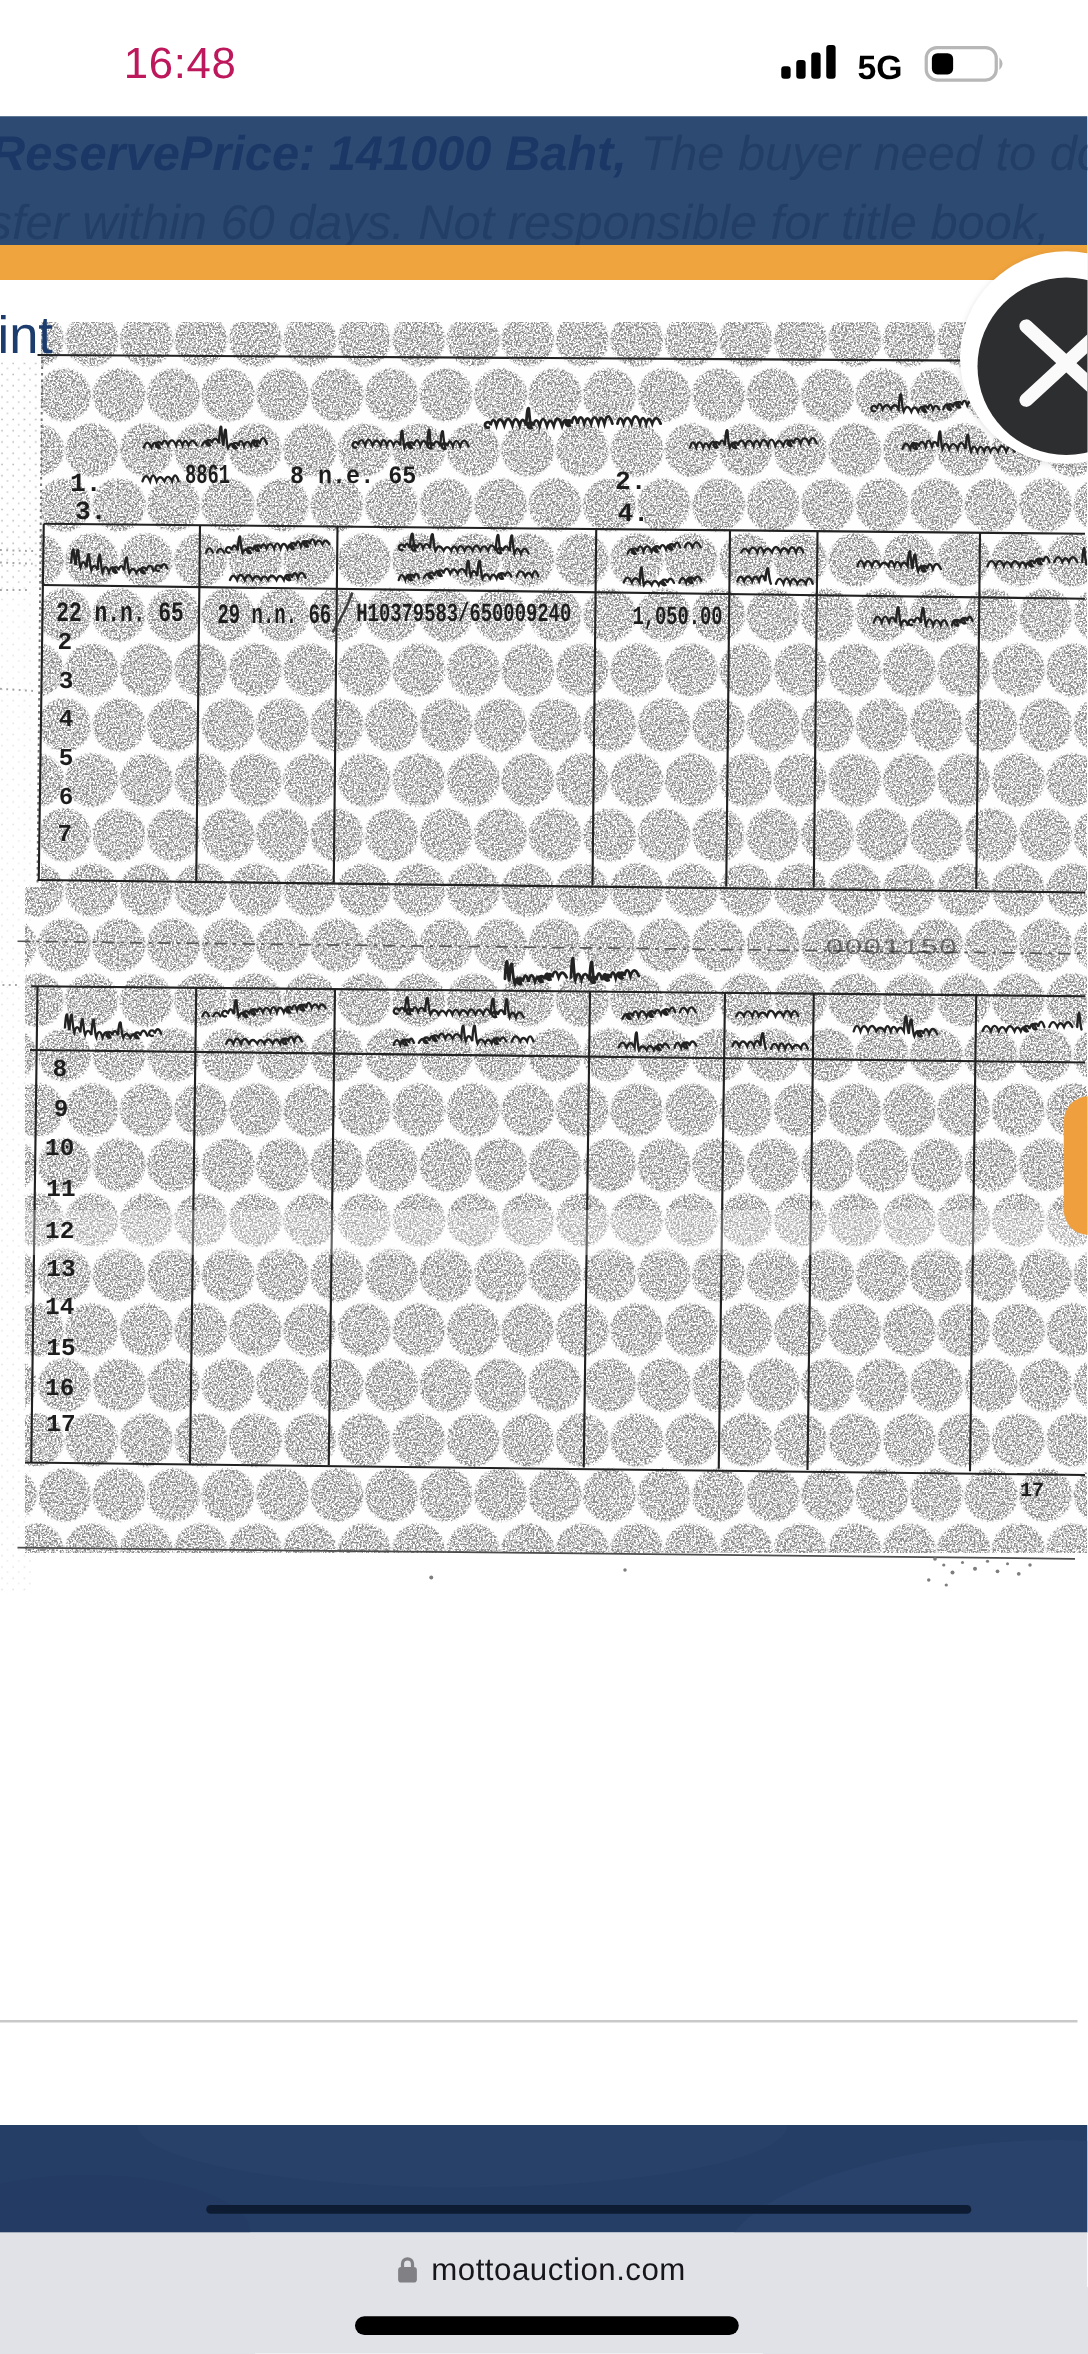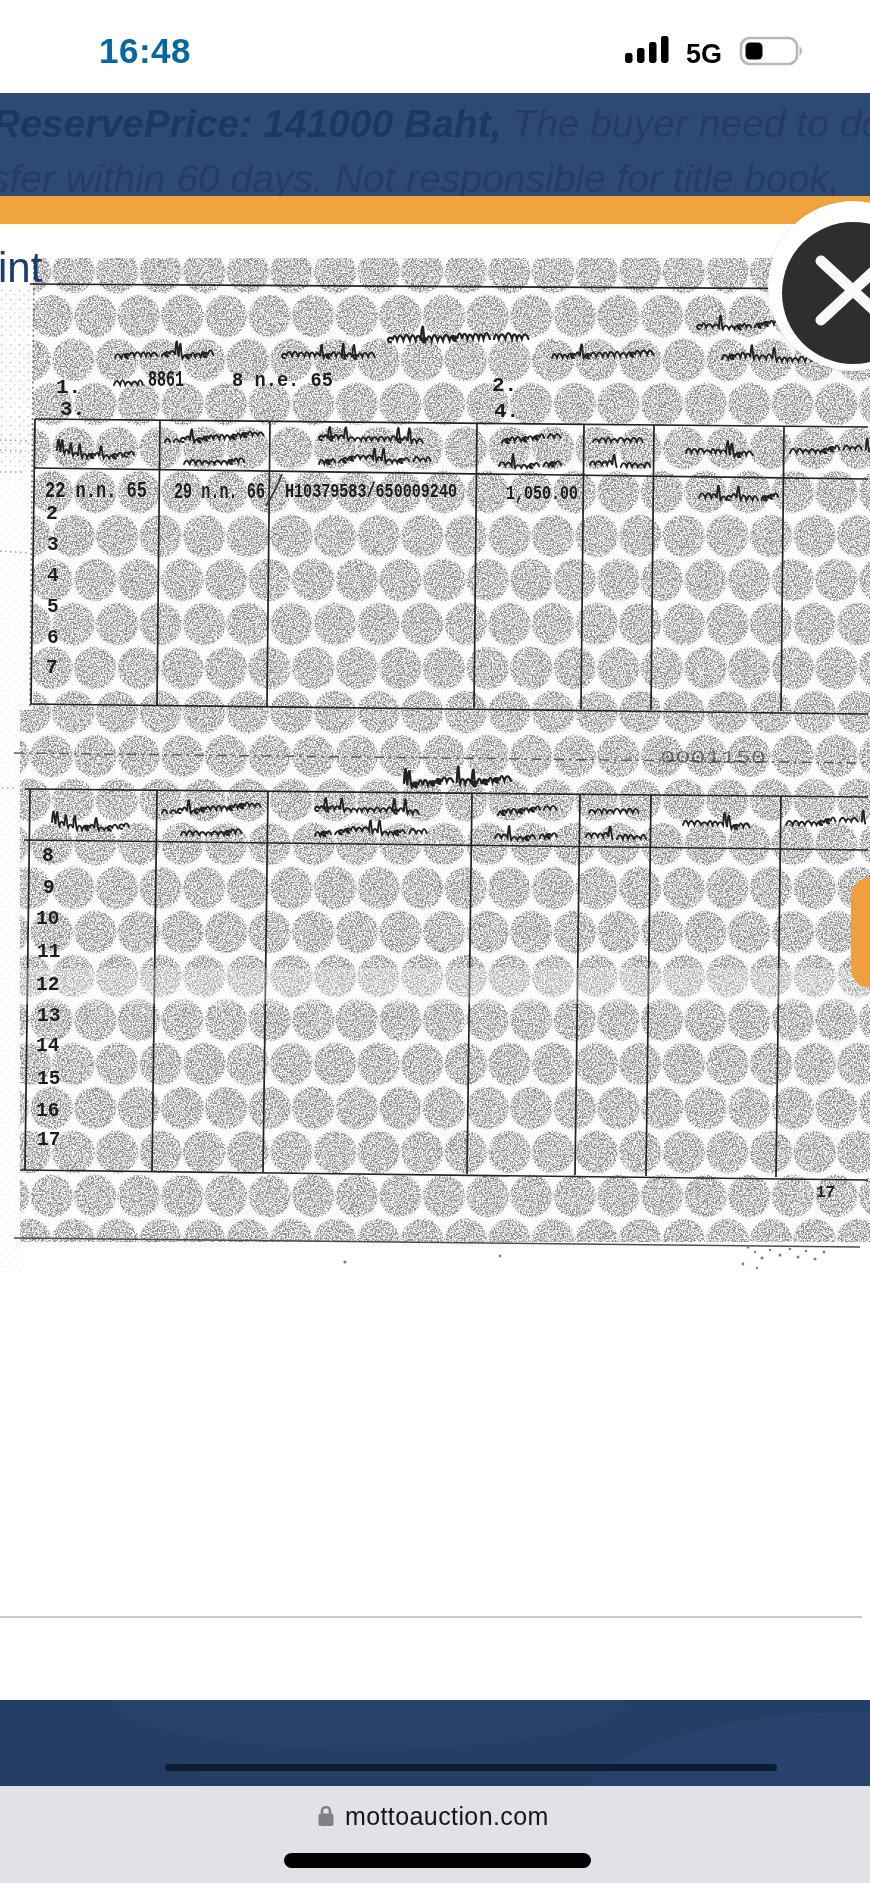--- a/index.html
+++ b/index.html
@@ -5,21 +5,21 @@
   html,body{margin:0;padding:0;}
   body{width:870px;height:1883px;position:relative;background:#ffffff;overflow:hidden;
        font-family:"Liberation Sans",sans-serif;}
   .abs{position:absolute;}
 </style>
 </head>
 <body>
 
 <div class="abs" style="left:0;top:0;width:870px;height:93px;background:#ffffff;"></div>
 
-<div class="abs" style="left:99px;top:31px;width:120px;font-size:35px;font-weight:700;color:#0369a1;letter-spacing:0.5px;">16:48</div>
+<div class="abs" style="left:99px;top:31px;width:120px;font-size:35px;font-weight:400;color:#be185d;letter-spacing:0.5px;">16:48</div>
 
 <svg class="abs" style="left:620px;top:30px;" width="200" height="40" viewBox="0 0 200 40">
 
   <g fill="#000">
     <rect x="5" y="23" width="7.5" height="10" rx="2.4"></rect>
     <rect x="17" y="18" width="7.5" height="15" rx="2.4"></rect>
     <rect x="29" y="12" width="7.5" height="21" rx="2.4"></rect>
     <rect x="41" y="6" width="7.5" height="27" rx="2.4"></rect>
   </g>
 

